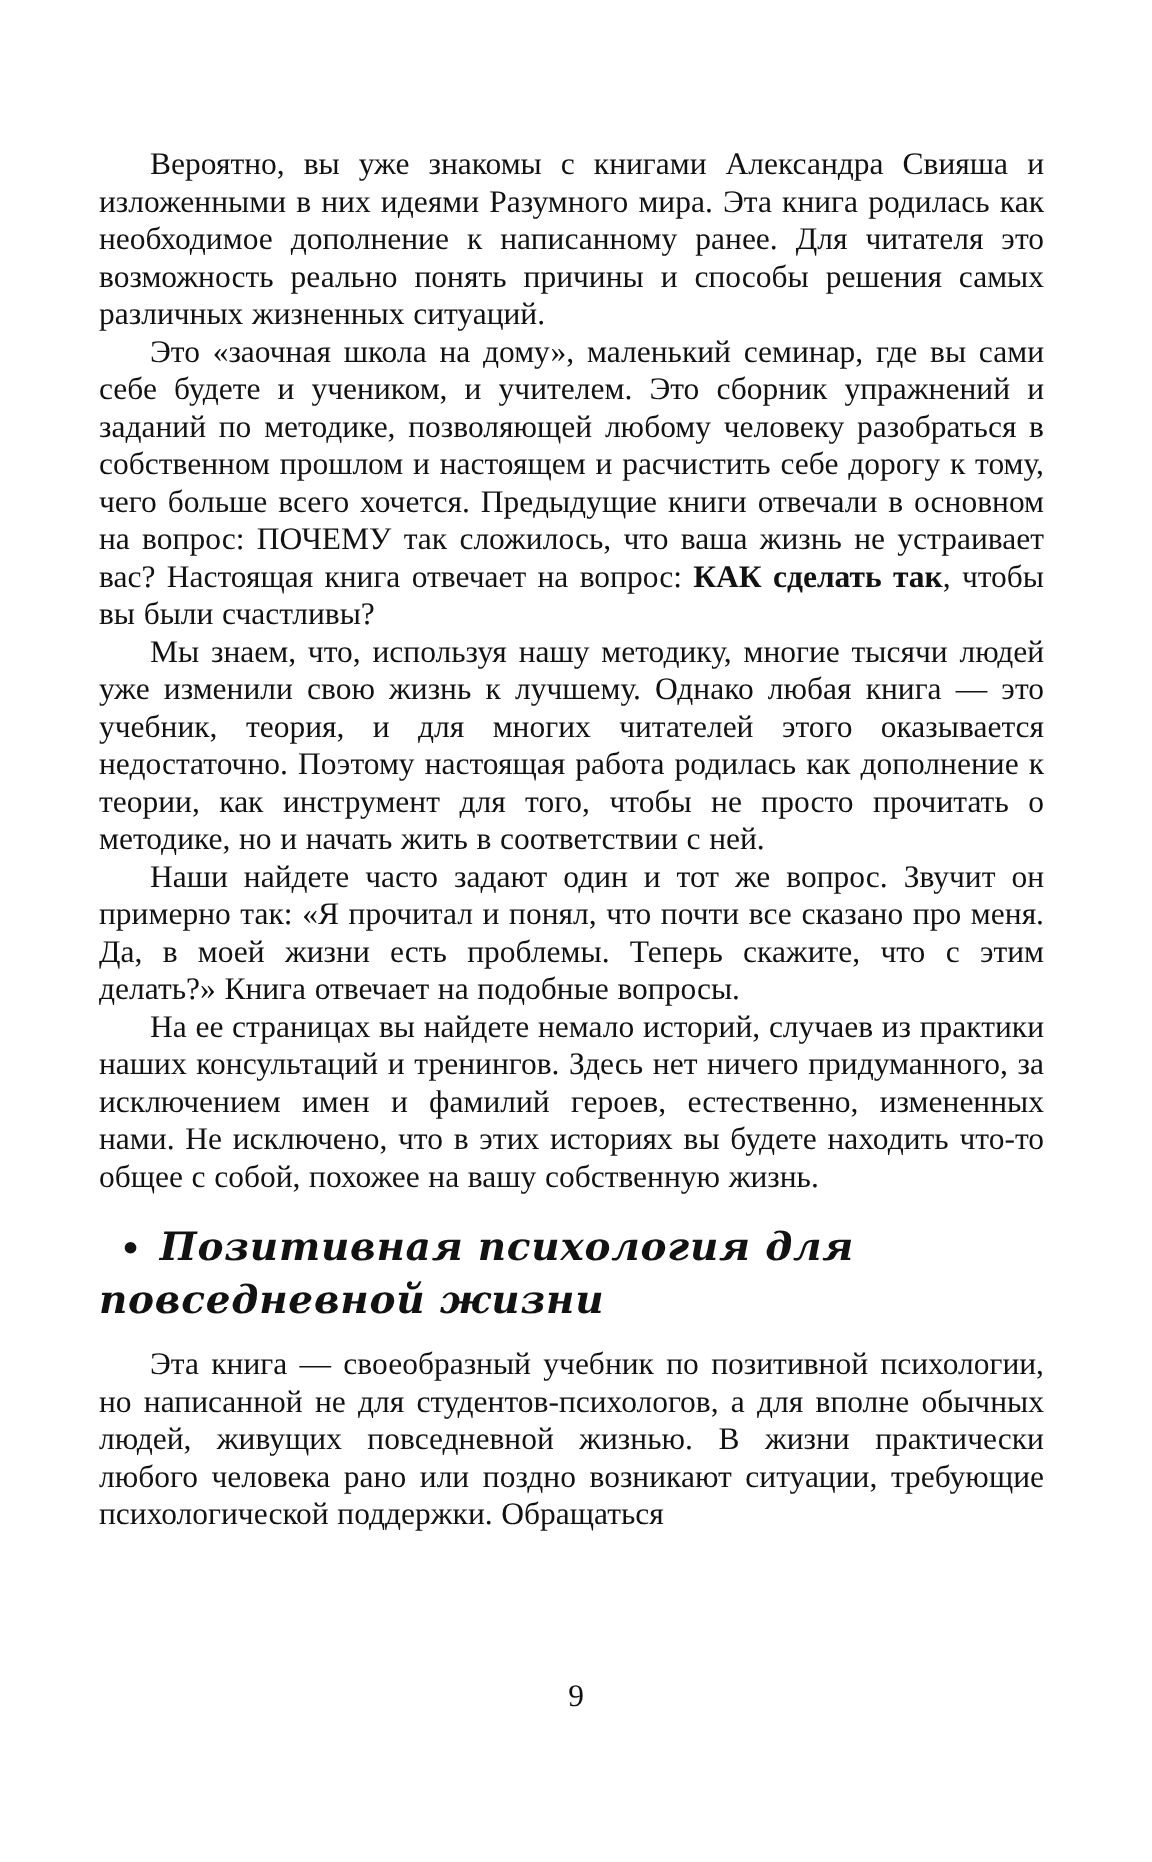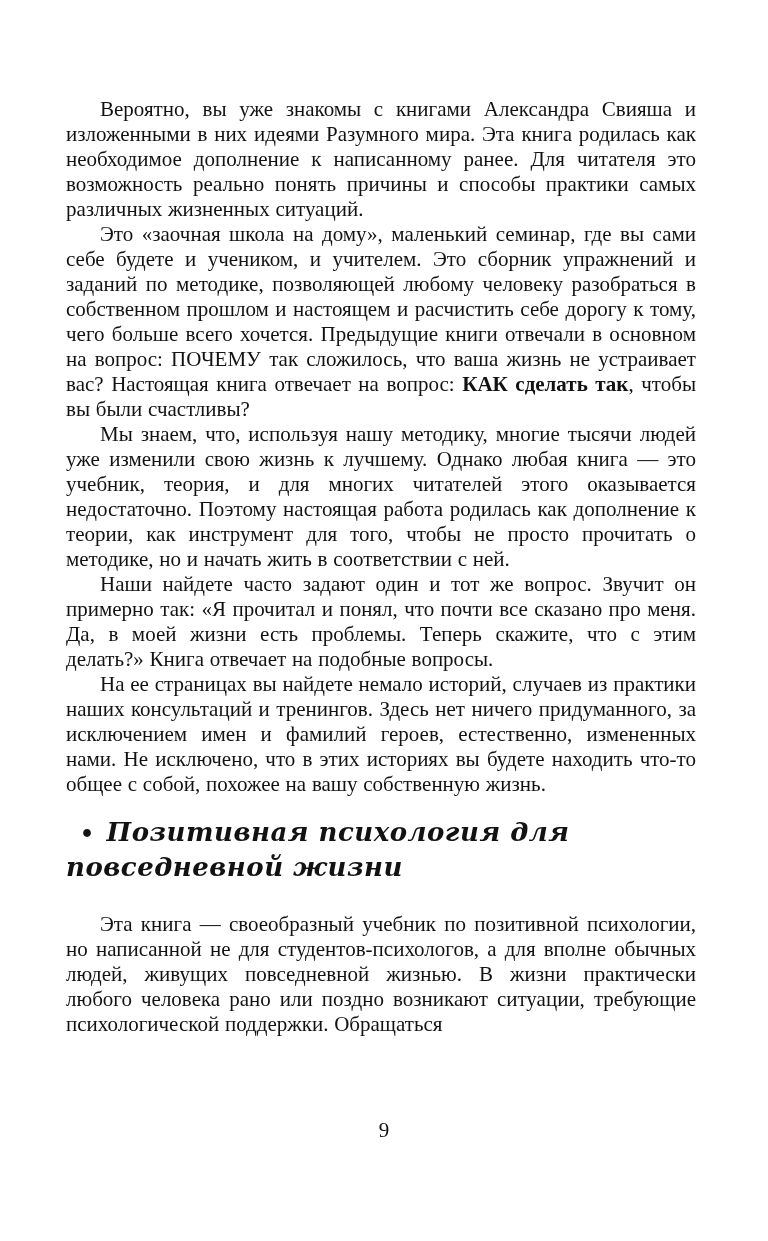--- a/index.html
+++ b/index.html
@@ -27,21 +27,21 @@
   }
   .para {
     margin: 0;
     text-indent: 34px;
     word-spacing: 0.5px;
   }
   .bold-run {
     font-weight: bold;
   }
   .section-heading {
-    margin: 18px 0 28px 0;
+    margin: 18px 0 13px 0;
     font-family: "DejaVu Serif", serif;
     font-style: italic;
     font-weight: 600;
     font-size: 26px;
     line-height: 34px;
     text-align: left;
     text-indent: 14px;
     letter-spacing: 0.5px;
   }
   .section-heading .bullet {
@@ -57,21 +57,21 @@
     text-align: center;
     font-size: 21px;
   }
 </style>
 </head>
 <body>
 
 <div class="page">
   <div class="text-block">
 
-    <p class="para">Вероятно, вы уже знакомы с книгами Александра Свияша и изложенными в них идеями Разумного мира. Эта книга родилась как необходимое дополнение к написанному ранее. Для читателя это возможность реально понять причины и способы практики самых различных жизненных ситуаций.</p>
+    <p class="para">Вероятно, вы уже знакомы с книгами Александра Свияша и изложенными в них идеями Разумного мира. Эта книга родилась как необходимое дополнение к написанному ранее. Для читателя это возможность реально понять причины и способы решения самых различных жизненных ситуаций.</p>
 
 
     <p class="para">
       <span>Это «заочная школа на дому», маленький семинар, где вы сами себе будете и учеником, и учителем. Это сборник упражнений и заданий по методике, позволяющей любому человеку разобраться в собственном прошлом и настоящем и расчистить себе дорогу к тому, чего больше всего хочется. Предыдущие книги отвечали в основном на вопрос: ПОЧЕМУ так сложилось, что ваша жизнь не устраивает вас? Настоящая книга отвечает на вопрос: </span><span class="bold-run">КАК сделать так</span><span>, чтобы вы были счастливы?</span>
     </p>
 
     <p class="para">Мы знаем, что, используя нашу методику, многие тысячи людей уже изменили свою жизнь к лучшему. Однако любая книга — это учебник, теория, и для многих читателей этого оказывается недостаточно. Поэтому настоящая работа родилась как дополнение к теории, как инструмент для того, чтобы не просто прочитать о методике, но и начать жить в соответствии с ней.</p>
 
     <p class="para">Наши найдете часто задают один и тот же вопрос. Звучит он примерно так: «Я прочитал и понял, что почти все сказано про меня. Да, в моей жизни есть проблемы. Теперь скажите, что с этим делать?» Книга отвечает на подобные вопросы.</p>
 

